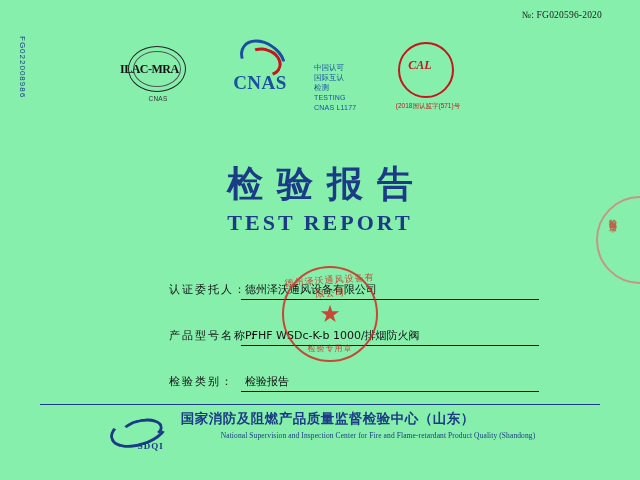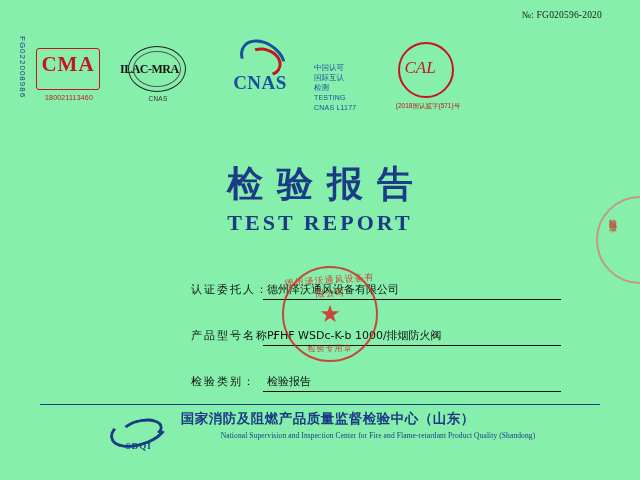--- a/index.html
+++ b/index.html
@@ -200,22 +200,22 @@
     width: 56px; height: 56px;
     border: 2.2px solid #c4161c;
     border-radius: 50%;
     box-sizing: border-box;
   }
   .cal .cal-text {
     position: absolute;
     left: 12px; top: 18px;
     width: 44px;
     text-align: center;
-    font-size: 17px;
-    font-weight: normal;
+    font-size: 12px;
+    font-weight: bold;
     color: #c4161c;
     font-family: "Liberation Serif", serif;
     font-style: italic;
   }
   .cal .cal-num {
     position: absolute;
     left: -8px; top: 62px;
     width: 100px;
     text-align: center;
     font-size: 6.5px;
@@ -241,21 +241,21 @@
     text-align: center;
     font-size: 22px;
     font-weight: bold;
     letter-spacing: 3px;
     color: #1b3b86;
     font-family: "Liberation Serif", serif;
   }
   
   .fields {
     position: absolute;
-    left: 191px;
+    left: 169px;
     top: 280px;
     width: 326px;
   }
   .field {
     position: relative;
     height: 30px;
     margin-bottom: 16px;
   }
   .field .flabel {
     position: absolute;
@@ -394,21 +394,21 @@
     left: 16px; top: 5px;
     width: 36px; height: 16px;
     border: 3px solid #1b3b86;
     border-radius: 50%;
     border-left-color: transparent;
     border-bottom-color: transparent;
     transform: rotate(-10deg);
   }
   .sdqi-mark .sdqi-text {
     position: absolute;
-    left: 0; top: 27px;
+    left: 12px; top: 27px;
     width: 68px;
     text-align: center;
     font-size: 9px;
     font-weight: bold;
     color: #1b3b86;
     letter-spacing: 1px;
     font-family: "Liberation Serif", serif;
   }
   .footer-cn {
     font-size: 13.5px;
@@ -432,25 +432,20 @@
 <body>
 
 <div class="page">
 
   <div class="serial">№: FG020596-2020</div>
 
   <div class="vcode">FG022008986</div>
 
   <div class="logos">
 
-    <div class="logo cma">
-      <div class="cma-box"></div>
-      <div class="cma-text">CMA</div>
-      <div class="cma-num">180021113460</div>
-    </div>
 
     <div class="logo ilac">
       <div class="ring"></div>
       <div class="ring2"></div>
       <div class="il-text">ILAC-MRA</div>
       <div class="il-sub">CNAS</div>
     </div>
 
     <div class="logo cnas">
       <div class="swoosh"></div>

